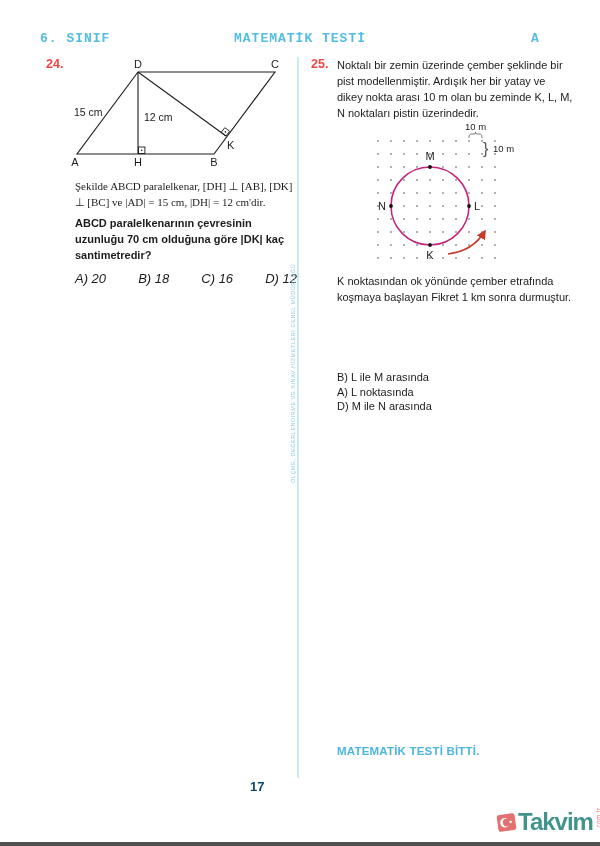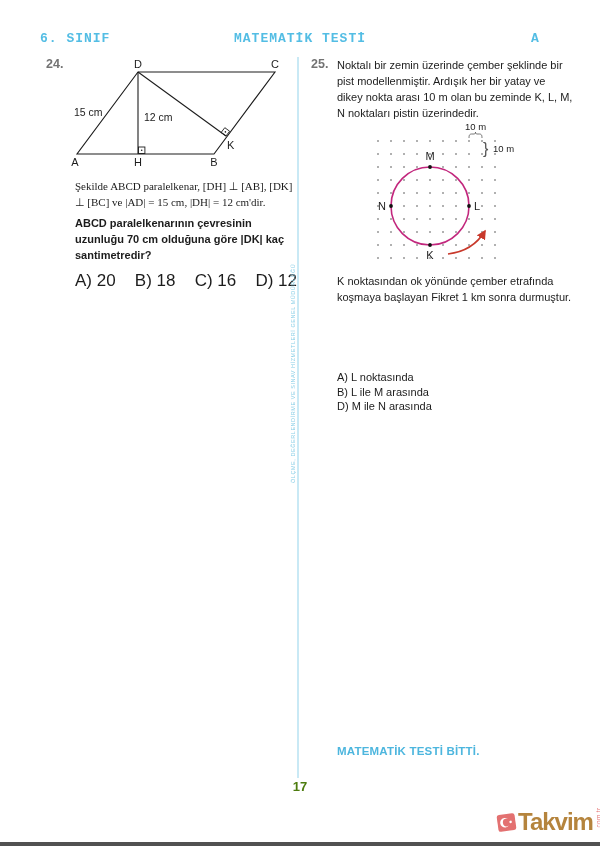--- a/index.html
+++ b/index.html
@@ -12,47 +12,47 @@
          font-family:"Liberation Mono","DejaVu Sans Mono",monospace;
          font-weight:bold; font-size:13px; color:#53bde4; letter-spacing:1px; }
   .hdr .grade { position:absolute; left:40px; }
   .hdr .title { position:absolute; left:0; right:0; text-align:center; }
   .hdr .booklet { position:absolute; left:531px; }
 
   
   .divider { position:absolute; left:297px; top:57px; width:2px; height:721px;
              background:#c9e9f5; }
 
-  .qnum { position:absolute; font-weight:bold; font-size:12.5px; color:#737373; }
+  .qnum { position:absolute; font-weight:bold; font-size:12.5px; color:#ef4444; }
   .para { position:absolute; font-size:11px; line-height:16px; color:#1c1c1c; }
   .para.b { font-weight:bold; }
   .note { font-weight:normal; }
 
   .opt-row { position:absolute; display:flex; justify-content:space-between;
-             font-size:17px; color:#1c1c1c; }
+             font-size:13px; color:#1c1c1c;font-style:italic; }
   .opt-col { position:absolute; font-size:11px; line-height:14.6px; color:#1c1c1c;
              list-style:none; }
 
   svg text { font-family:"Liberation Sans", sans-serif; }
 
   
   .endnote { position:absolute; left:337px; top:744px; font-size:11.5px; line-height:14px;
              font-weight:bold; color:#4db6de; letter-spacing:0.2px; }
-  .pagenum { position:absolute; left:250px; top:779px; width:100px; text-align:center;
-             font-weight:bold; font-size:13px; color:#4d7c0f; }
+  .pagenum { position:absolute; left:250px; top:779px; width:100px; 
+             font-weight:bold; font-size:13px; color:#0c4a6e; }
 
   
   .side-text { position:absolute; left:290px; top:483px; transform:rotate(-90deg);
                transform-origin:0 0; white-space:nowrap; font-size:5.5px;
                letter-spacing:0.55px; color:#8bcfe7; }
 
   
   .takvim { position:absolute; left:497px; top:809px; display:flex; align-items:center;
             opacity:0.78; }
-  .takvim .word { font-weight:bold; font-size:24px; letter-spacing:-1px; color:#a16207;
+  .takvim .word { font-weight:bold; font-size:24px; letter-spacing:-1px; color:#0f766e;
                   text-shadow:0 0 1px #ffffff; line-height:26px; }
   .takvim .sub { font-size:6.5px; color:#dc4a4a; transform:rotate(-90deg); width:10px;
                  letter-spacing:0.3px; }
   .scan-edge { position:absolute; left:0; bottom:0; width:600px; height:4px;
                background:#333; opacity:0.85; }
 </style>
 </head>
 <body>
 
 <div class="page">
@@ -231,22 +231,22 @@
         <polygon points="0,0 6,3 0,6" fill="#c8392b"></polygon>
       </marker>
     </defs>
     <path d="M100,131 Q125,128 137,108" fill="none" stroke="#c8392b" stroke-width="1.6" marker-end="url(#arrowhead)"></path>
   </svg>
 
   <p class="para" style="left:337px; top:273px; width:236px;">K noktasından ok yönünde çember etrafında koşmaya başlayan Fikret 1 km sonra durmuştur.</p>
 
 
   <ul class="opt-col" style="left:337px; top:370px; width:236px;">
+    <li>B) L ile M arasında</li>
     <li>A) L noktasında</li>
-    <li>B) L ile M arasında</li>
     <li>D) M ile N arasında</li>
   </ul>
 
   <div class="endnote">
     <div>MATEMATİK TESTİ BİTTİ.</div>
   </div>
 
   <div class="pagenum">17</div>
 
   <div class="side-text">ÖLÇME, DEĞERLENDİRME VE SINAV HİZMETLERİ GENEL MÜDÜRLÜĞÜ</div>

